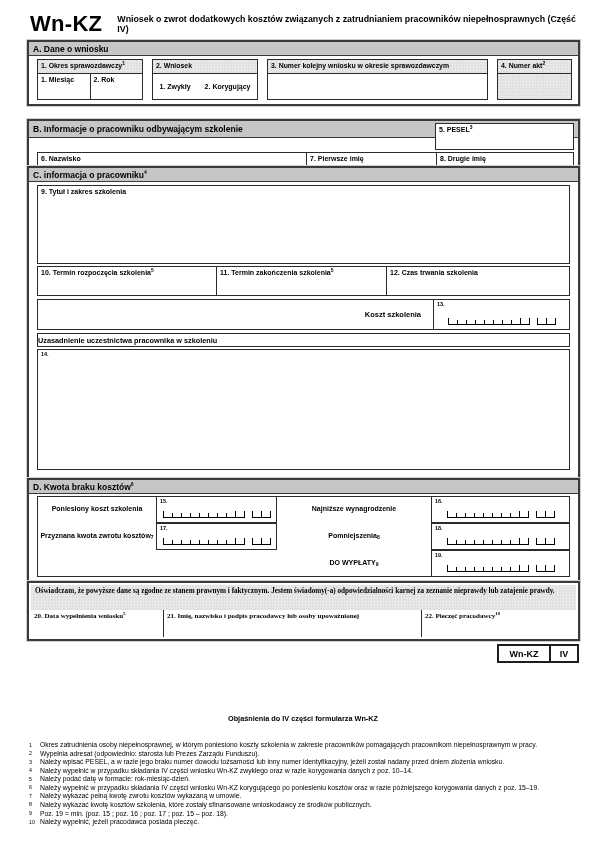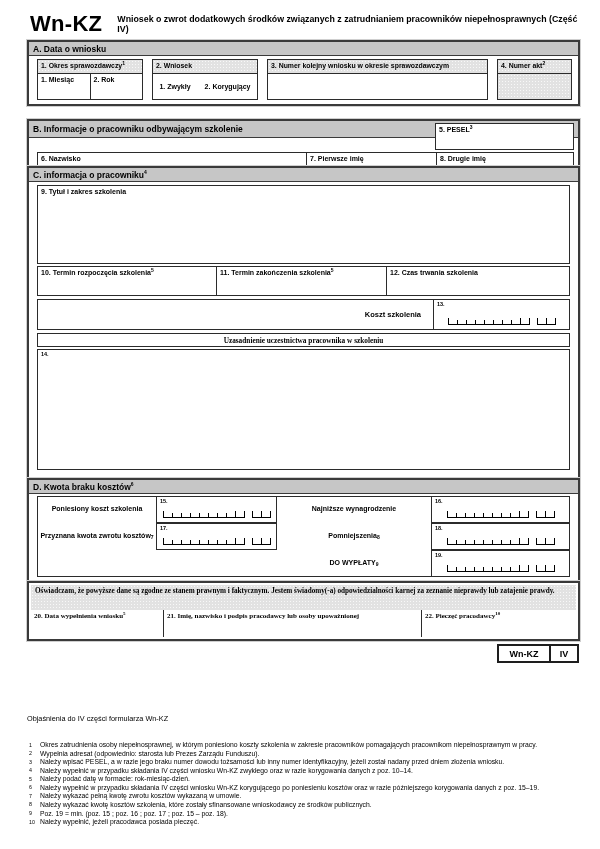--- a/index.html
+++ b/index.html
@@ -45,43 +45,43 @@
   .dcell{position:absolute;top:27px;height:27px;box-sizing:border-box;background:#fff;}
   .dcell + .dcell{border-left:1px solid #2b2b2b;}
   
   .badge{position:absolute;display:flex;border:2px solid #1e1e1e;background:#fff;}
   .badge div{height:15px;display:flex;align-items:center;justify-content:center;
              font-size:9px;font-weight:bold;}
   .badge .bc{width:50px;border-right:2px solid #1e1e1e;}
   .badge .bp{width:26px;}
   
   .fns{position:absolute;left:27px;top:714px;width:552px;}
-  .fns-title{font-size:7.3px;font-weight:normal;margin-bottom:18px;}
+  .fns-title{font-size:7.3px;font-weight:bold;margin-bottom:18px;text-align:center;}
   .fn{display:flex;align-items:flex-start;}
   .fn-n{width:13px;flex-shrink:0;font-size:5.3px;padding-top:0.5px;padding-left:2px;
         box-sizing:border-box;}
   .fn-t{font-size:6.8px;line-height:1.26;}
   
   .title-row{position:absolute;left:30px;top:11px;width:548px;display:flex;
              align-items:center;gap:15px;}
   .t-code{font-size:22px;font-weight:bold;letter-spacing:0.3px;}
   .t-sub{font-size:8.8px;font-weight:bold;flex:1;line-height:1.15;}
 </style>
 </head>
 <body>
 
 <div class="page">
 
   <div class="title-row">
     <span class="t-code">Wn-KZ</span>
-    <span class="t-sub">Wniosek o zwrot dodatkowych środków związanych z zatrudnianiem pracowników niepełnosprawnych (Część IV)</span>
+    <span class="t-sub">Wniosek o zwrot dodatkowych kosztów związanych z zatrudnianiem pracowników niepełnosprawnych (Część IV)</span>
   </div>
 
   <div class="sec" style="left:27px;top:40px;width:549px;height:62px;">
-    <div class="sec-head">A. Data o wniosku</div>
+    <div class="sec-head">A. Dane o wniosku</div>
 
     <div class="abox" style="left:8px;width:106px;">
       <div class="abox-head dotted"><span>1. Okres sprawozdawczy</span><sup>1</sup></div>
       <div class="abox-body">
         <div class="half first">1. Miesiąc</div>
         <div class="half">2. Rok</div>
       </div>
     </div>
 
     <div class="abox" style="left:123px;width:106px;">
@@ -153,21 +153,21 @@
             <i></i>
             <i></i>
           </span>
           <span class="comb">
             <i></i>
             <i></i>
           </span>
         </span>
     </div>
 
-    <div class="b dotted" style="left:8px;top:165px;width:533px;height:14px;display:flex;align-items:center;justify-content:center;font-family:Liberation Serif, serif;">
+    <div class="b dotted" style="left:8px;top:165px;width:533px;height:14px;display:flex;align-items:center;justify-content:flex-start;">
       <span style="font-size:7.3px;font-weight:bold;">Uzasadnienie uczestnictwa pracownika w szkoleniu</span>
     </div>
     <div class="b" style="left:8px;top:181px;width:533px;height:121px;">
       <span class="numlab">14.</span>
     </div>
   </div>
 
   <div class="sec" style="left:27px;top:478px;width:549px;height:100px;">
     <div class="sec-head"><span>D. Kwota braku kosztów</span><sup>6</sup></div>
 

